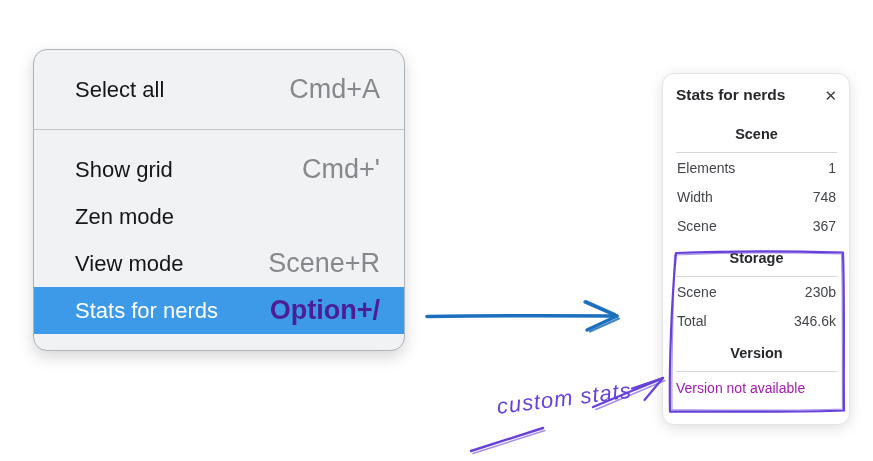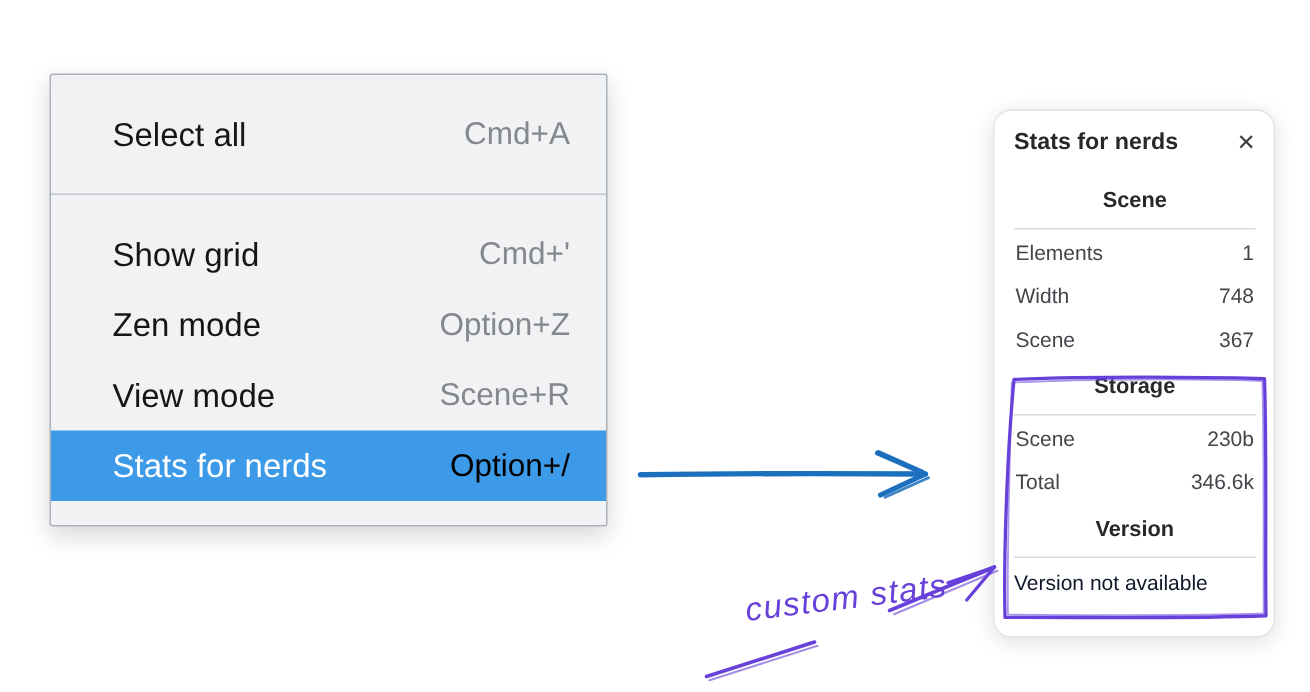--- a/index.html
+++ b/index.html
@@ -5,35 +5,35 @@
   html,body { margin:0; padding:0; background:#ffffff; }
   .stage {
     position:relative; width:873px; height:461px; overflow:hidden;
     background:#ffffff; font-family:"Liberation Sans", sans-serif;
   }
 
   
   .menu {
     position:absolute; left:33px; top:49px; width:372px; height:302px;
     box-sizing:border-box; background:#f1f2f3;
-    border:1px solid #aeb3ba; border-radius:2px;
+    border:1px solid #aeb3ba; border-radius:14px;
     box-shadow:0 6px 16px rgba(0,0,0,0.16);
     overflow:hidden; z-index:1;
   }
   .menu-item {
     display:flex; align-items:center; justify-content:space-between;
     padding:0 24px 0 41px; font-size:22px; color:#151617; cursor:default;
   }
   .row-select { height:79px; }
   .menu-divider { height:1px; background:#c2c6cb; }
   .menu-group { padding-top:16px;text-align:right; }
   .menu-group .menu-item { height:47px; }
-  .mi-shortcut { color:#85888c; font-size:21px; }
+  .mi-shortcut { color:#85888c; font-size:27px; }
   .menu-item.highlighted { background:#3d9ae9; color:#ffffff; }
-  .menu-item.highlighted .mi-shortcut { color:#000000; }
+  .menu-item.highlighted .mi-shortcut { color:#4c1d95;font-weight:bold; }
 
   
   .stats-panel {
     position:absolute; left:662px; top:73px; width:188px; height:352px;
     box-sizing:border-box; background:#ffffff;
     border:1px solid #e3e4e6; border-radius:12px;
     box-shadow:0 3px 14px rgba(0,0,0,0.13);
     padding:12px 12px 0 13px; color:#42454a; z-index:2;
   }
   .panel-header { display:flex; justify-content:space-between; align-items:center; }
@@ -46,21 +46,21 @@
     text-align:center; font-weight:bold; font-size:14.5px; line-height:20px;
     color:#26282b; padding-bottom:8px; border-bottom:1px solid #d6d9dc;
   }
   .sec-scene .section-heading   { margin-top:20px; }
   .sec-storage .section-heading { margin-top:8px; }
   .sec-version .section-heading { margin-top:8px; }
   .stat-row {
     display:flex; justify-content:space-between;
     font-size:14px; line-height:20px; padding:5px 1px 4px; color:#42454a;text-align:right;
   }
-  .stat-note { font-size:14px; line-height:20px; padding-top:6px; color:#0f172a; }
+  .stat-note { font-size:14px; line-height:20px; padding-top:6px; color:#a21caf; }
 
   
   .overlay {
     position:absolute; left:0; top:0; width:873px; height:461px;
     pointer-events:none; z-index:5;
   }
   .custom-stats-label {
     position:absolute; left:497px; top:394px; z-index:6;
     font-size:22px; font-style:italic; font-weight:500;
     letter-spacing:1px; color:#6741d9;
@@ -79,21 +79,20 @@
       <span class="mi-shortcut">Cmd+A</span>
     </div>
     <div class="menu-divider"></div>
     <div class="menu-group">
       <div class="menu-item">
         <span class="mi-label">Show grid</span>
         <span class="mi-shortcut">Cmd+'</span>
       </div>
       <div class="menu-item">
         <span class="mi-label">Zen mode</span>
-        <span class="mi-shortcut">Option+Z</span>
       </div>
       <div class="menu-item">
         <span class="mi-label">View mode</span>
         <span class="mi-shortcut">Scene+R</span>
       </div>
       <div class="menu-item highlighted">
         <span class="mi-label">Stats for nerds</span>
         <span class="mi-shortcut">Option+/</span>
       </div>
     </div>

